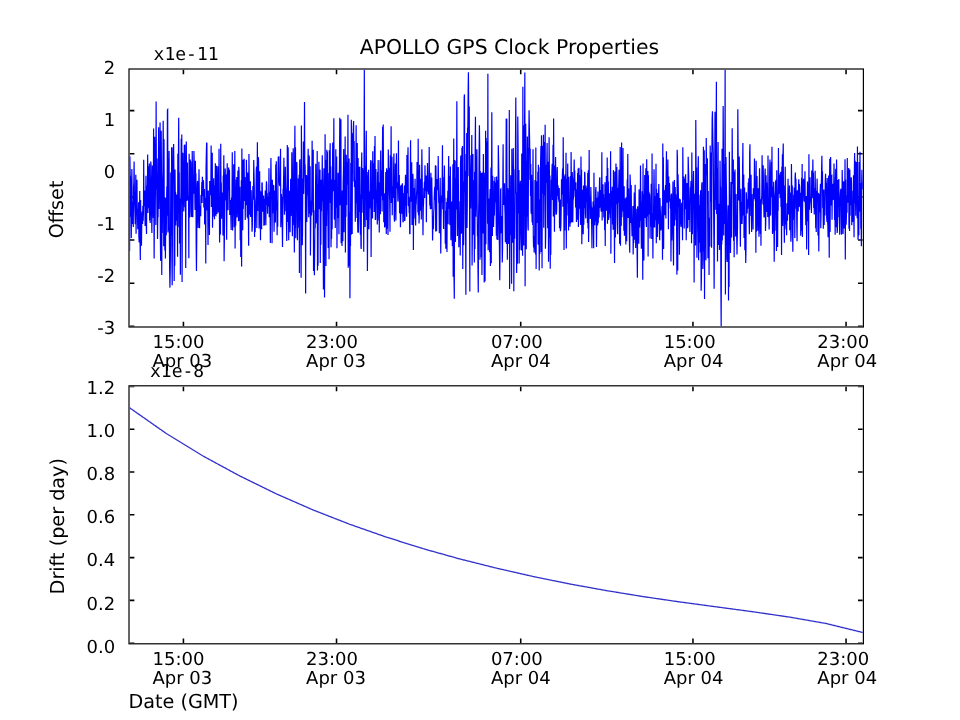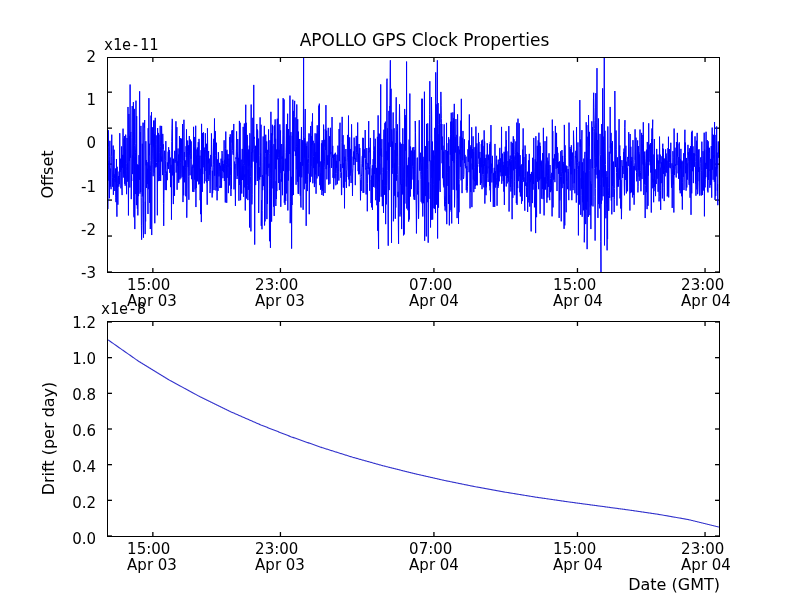--- a/index.html
+++ b/index.html
@@ -50,20 +50,21 @@
     font-size: 17px;
     color: #000000;
     white-space: nowrap;
   }
   .exp-label {
     position: absolute;
     font-size: 15px;
     color: #000000;
     font-family: "DejaVu Sans Mono", monospace;
     white-space: nowrap;
+    margin-left: 24px;
   }
   #exp-offset {
     left: 104px;
     top: 36px;
   }
   #exp-drift {
     left: 101px;
     top: 300px;
   }
   .ytick-label {
@@ -111,21 +112,21 @@
     top: 429px;
     transform: rotate(-90deg);
     transform-origin: center center;
     width: 150px;
     text-align: center;
   }
   #xlabel-drift {
     left: 107px;
     top: 575px;
     width: 613px;
-    text-align: right;
+    text-align: left;
   }
 </style>
 </head>
 <body>
 
 <div id="figure">
 
   <div class="fig-title">APOLLO GPS Clock Properties</div>
 
   <div class="exp-label" id="exp-offset">x1e-11</div>

